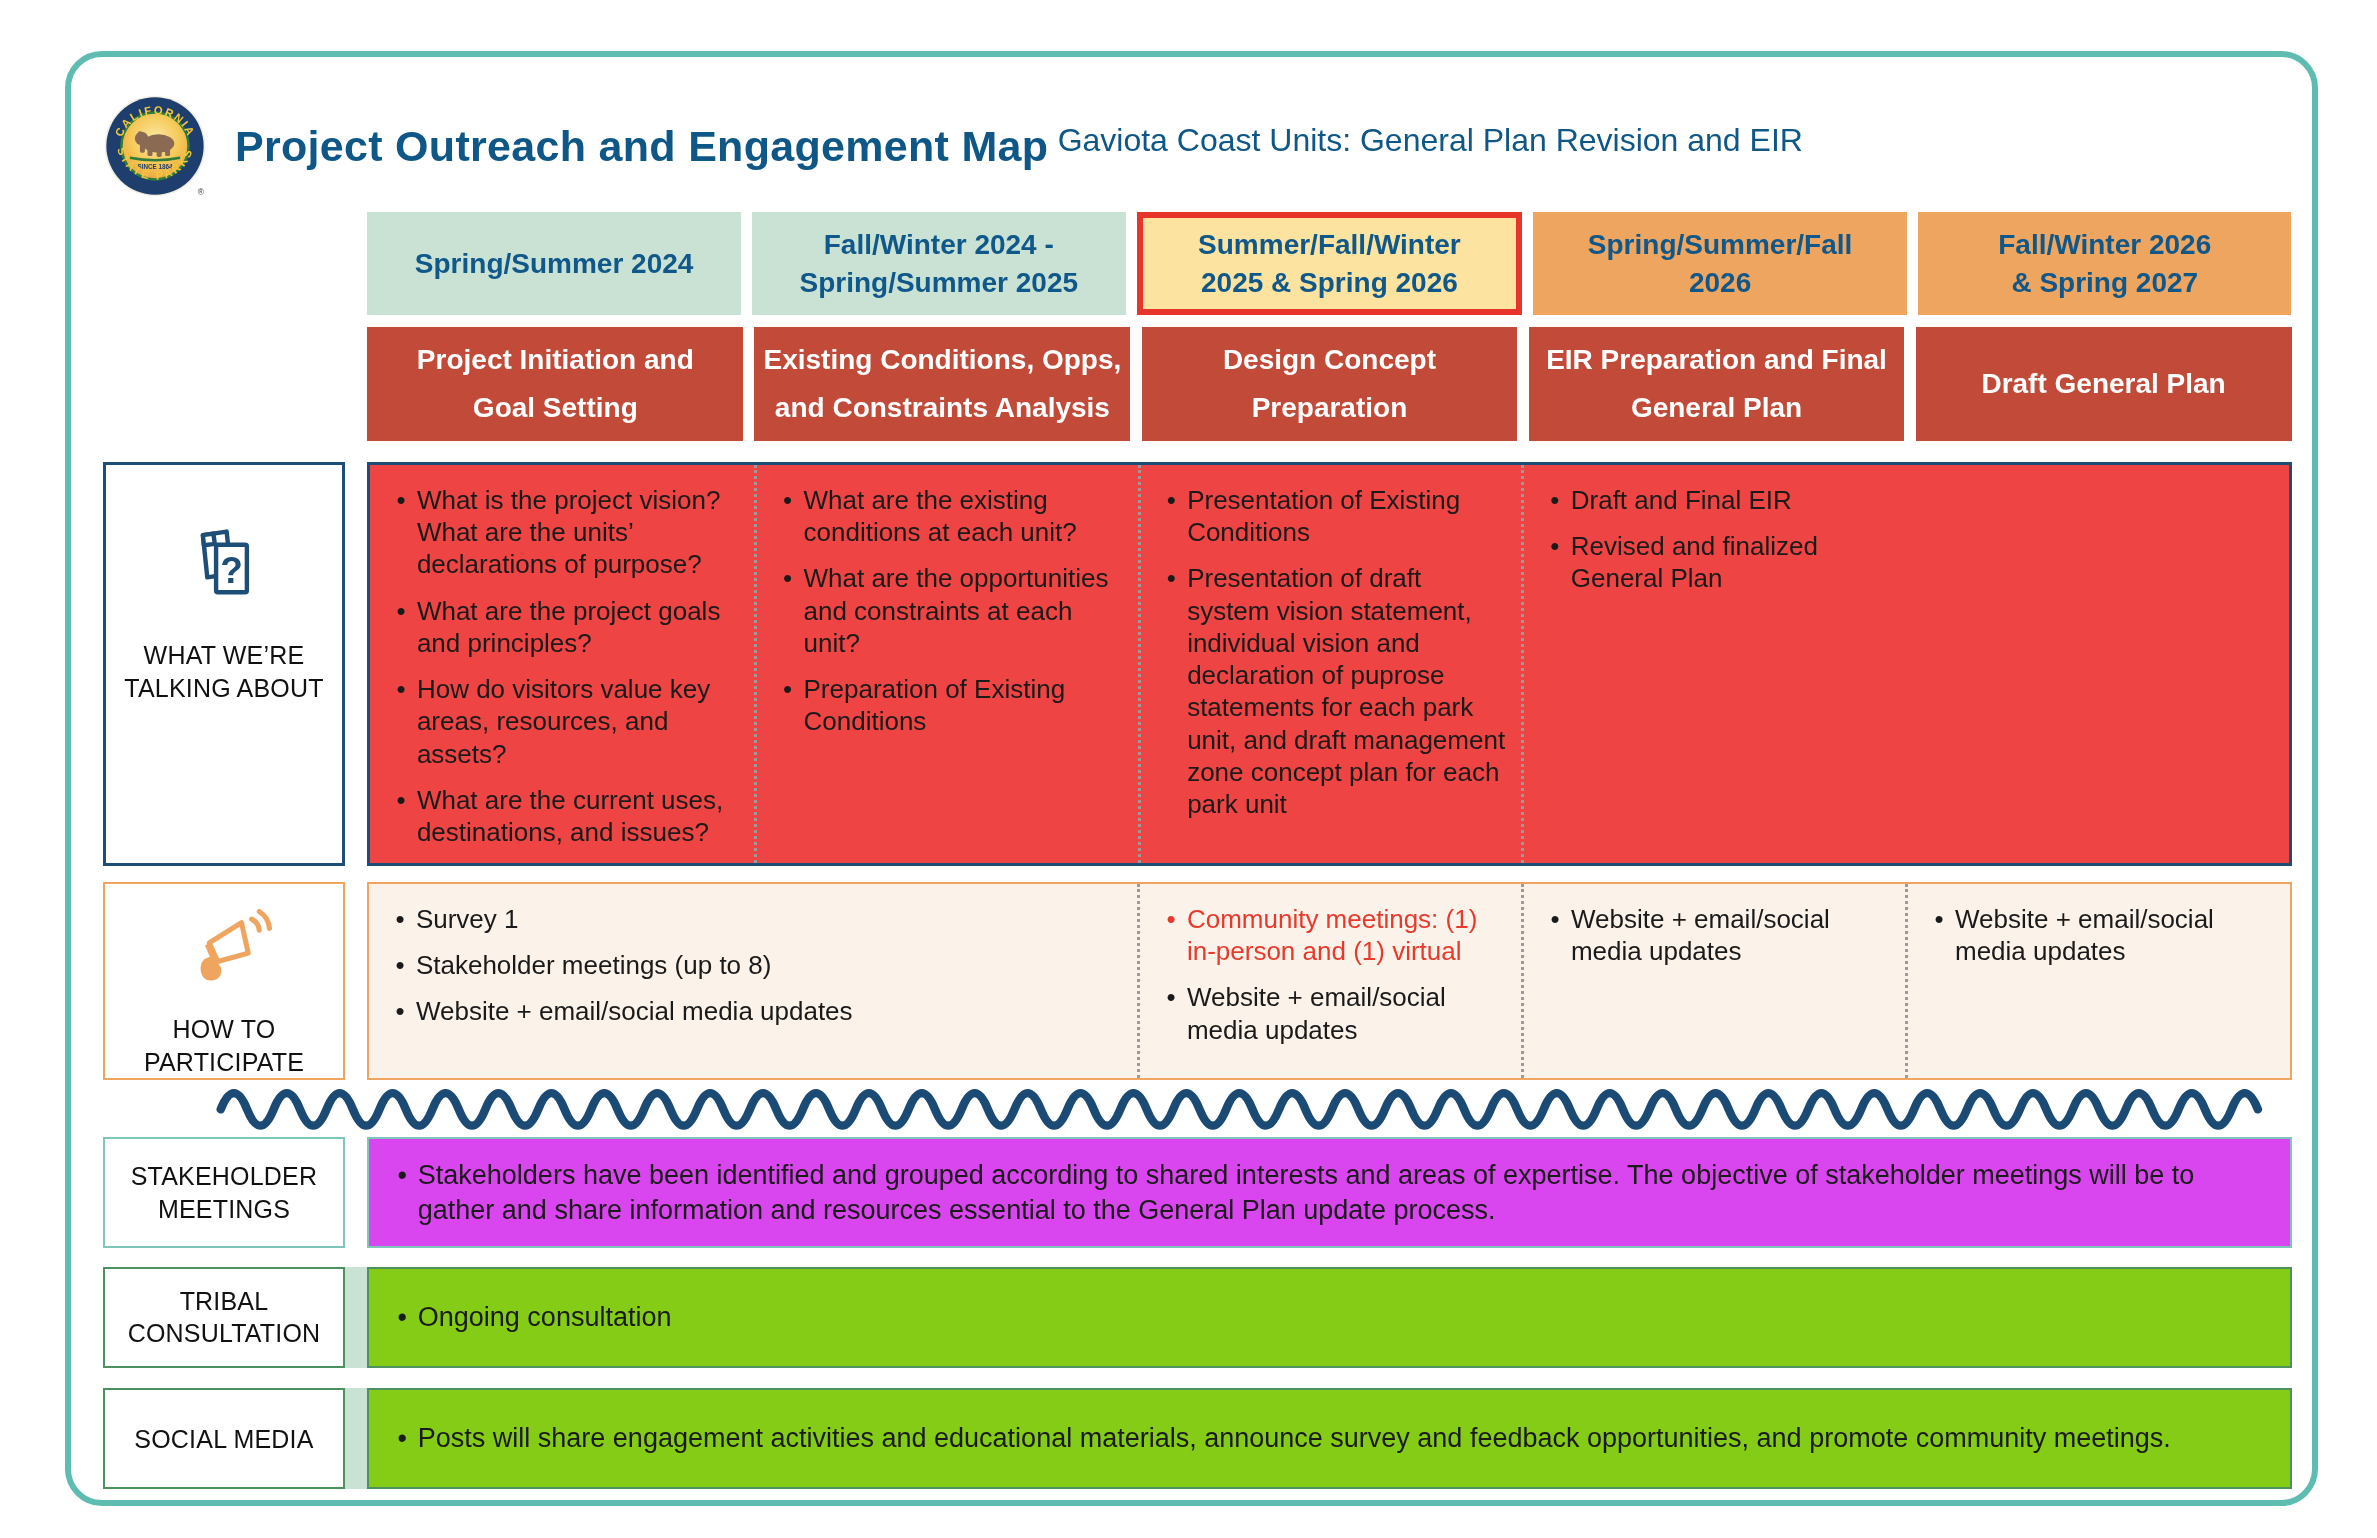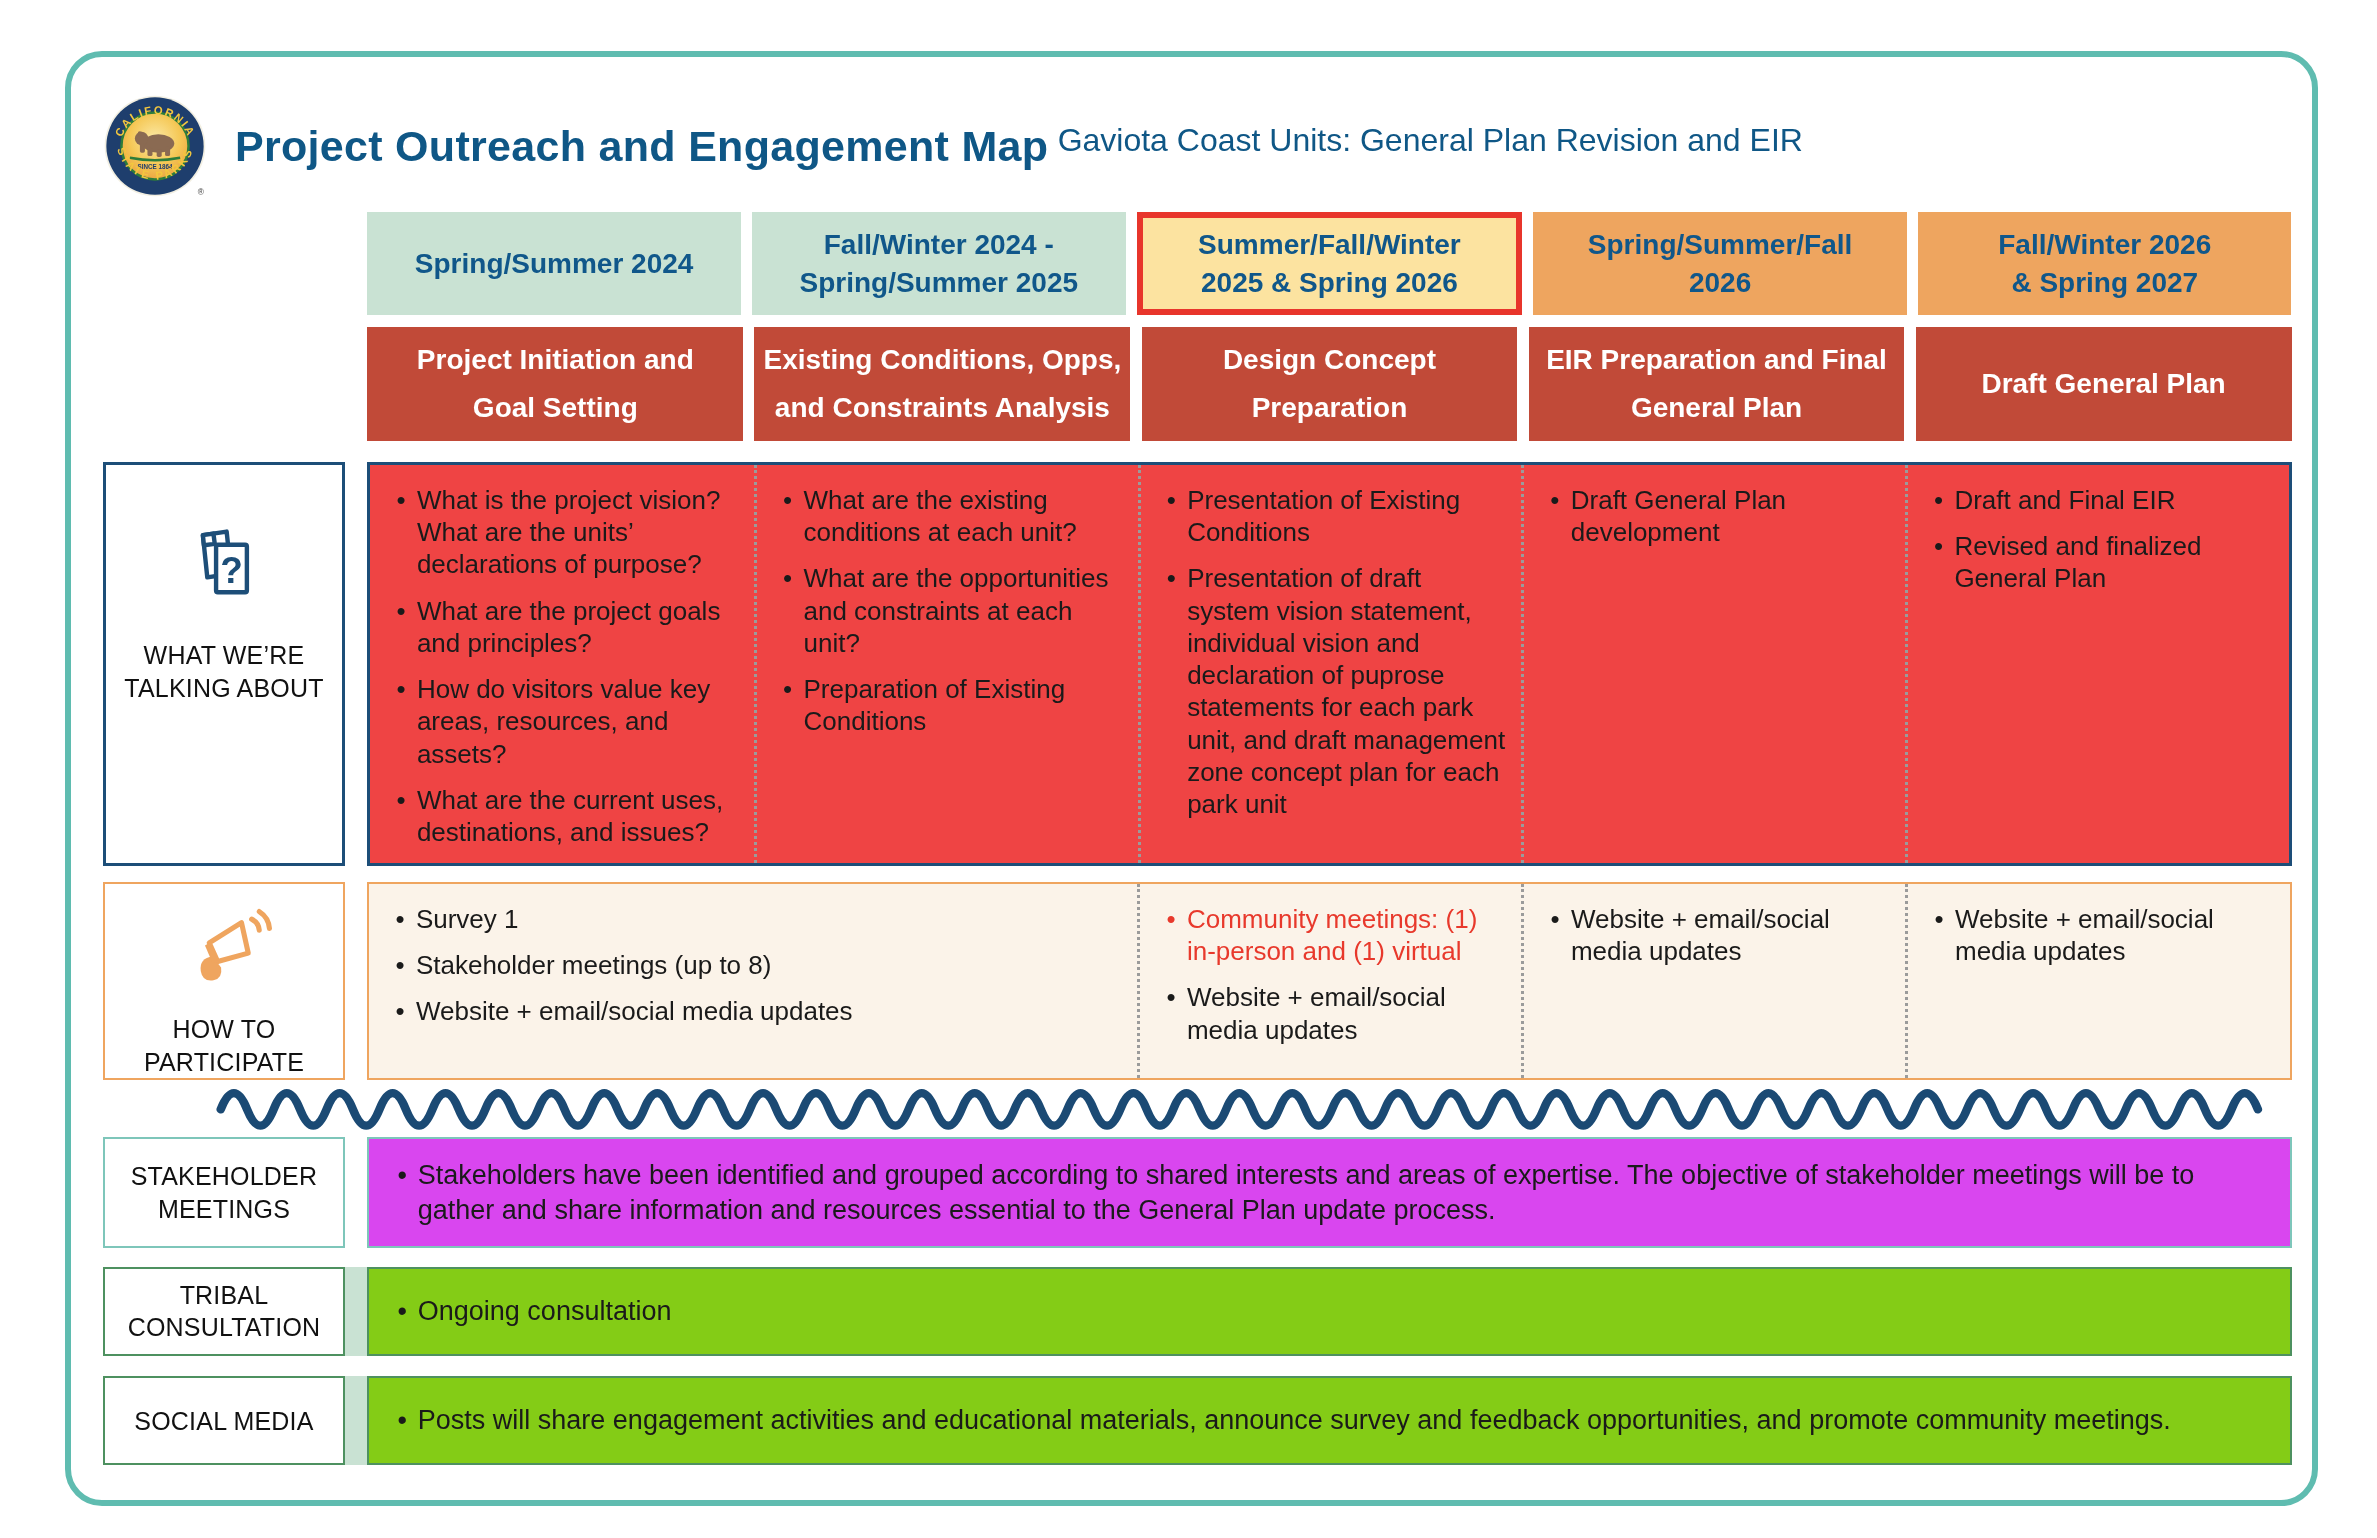--- a/index.html
+++ b/index.html
@@ -58,21 +58,21 @@
   ul.bullets li{position:relative;padding-left:26px;margin-bottom:14px;
                 font-size:26px;line-height:1.24;color:#1A1A1A;}
   ul.bullets li::before{content:"\2022";position:absolute;left:5.6px;}
   ul.bullets li.red{color:#E8392C;}
 
   
   .wave-wrap{height:57px;display:flex;align-items:center;padding-left:112px;padding-right:26px;}
   .wave-wrap svg{width:100%;height:47px;}
 
   
-  .bottom-row{height:89px;margin-bottom:20.5px;}
+  .bottom-row{height:101px;margin-bottom:20.5px;}
   .bottom-row.first{height:111px;margin-bottom:18.6px;}
   .bottom-row .label-box{justify-content:center;border:2.8px solid;}
   .bottom-row .content-box{display:flex;align-items:center;border:2.8px solid;padding:9.3px 22.4px;}
   .bottom-row .content-box ul.bullets li{margin-bottom:0;font-size:27px;line-height:1.3;}
   .bottom-row.tone-teal .label-box,.bottom-row.tone-teal .content-box{border-color:#7EC6BA;}
   .bottom-row.tone-teal .content-box{background:#d946ef;}
   .bottom-row.tone-green .label-box,.bottom-row.tone-green .content-box{border-color:#4E9160;}
   .bottom-row.tone-green .content-box{background:#84cc16;}
 </style>
 </head>
@@ -179,25 +179,20 @@
             </ul>
           </div>
           <div class="cell">
             <ul class="bullets">
               <li>Presentation of Existing Conditions</li>
               <li>Presentation of draft system vision statement, individual vision and declaration of puprose statements for each park unit, and draft management zone concept plan for each park unit</li>
             </ul>
           </div>
           <div class="cell">
             <ul class="bullets">
-              <li>Draft General Plan development</li>
-            </ul>
-          </div>
-          <div class="cell">
-            <ul class="bullets">
               <li>Draft and Final EIR</li>
               <li>Revised and finalized General Plan</li>
             </ul>
           </div>
         </div>
     </div>
 
     <div class="grid-row participate-row">
       <div class="label-box orange">
         <svg viewBox="0 0 112 100" width="95" height="86">

